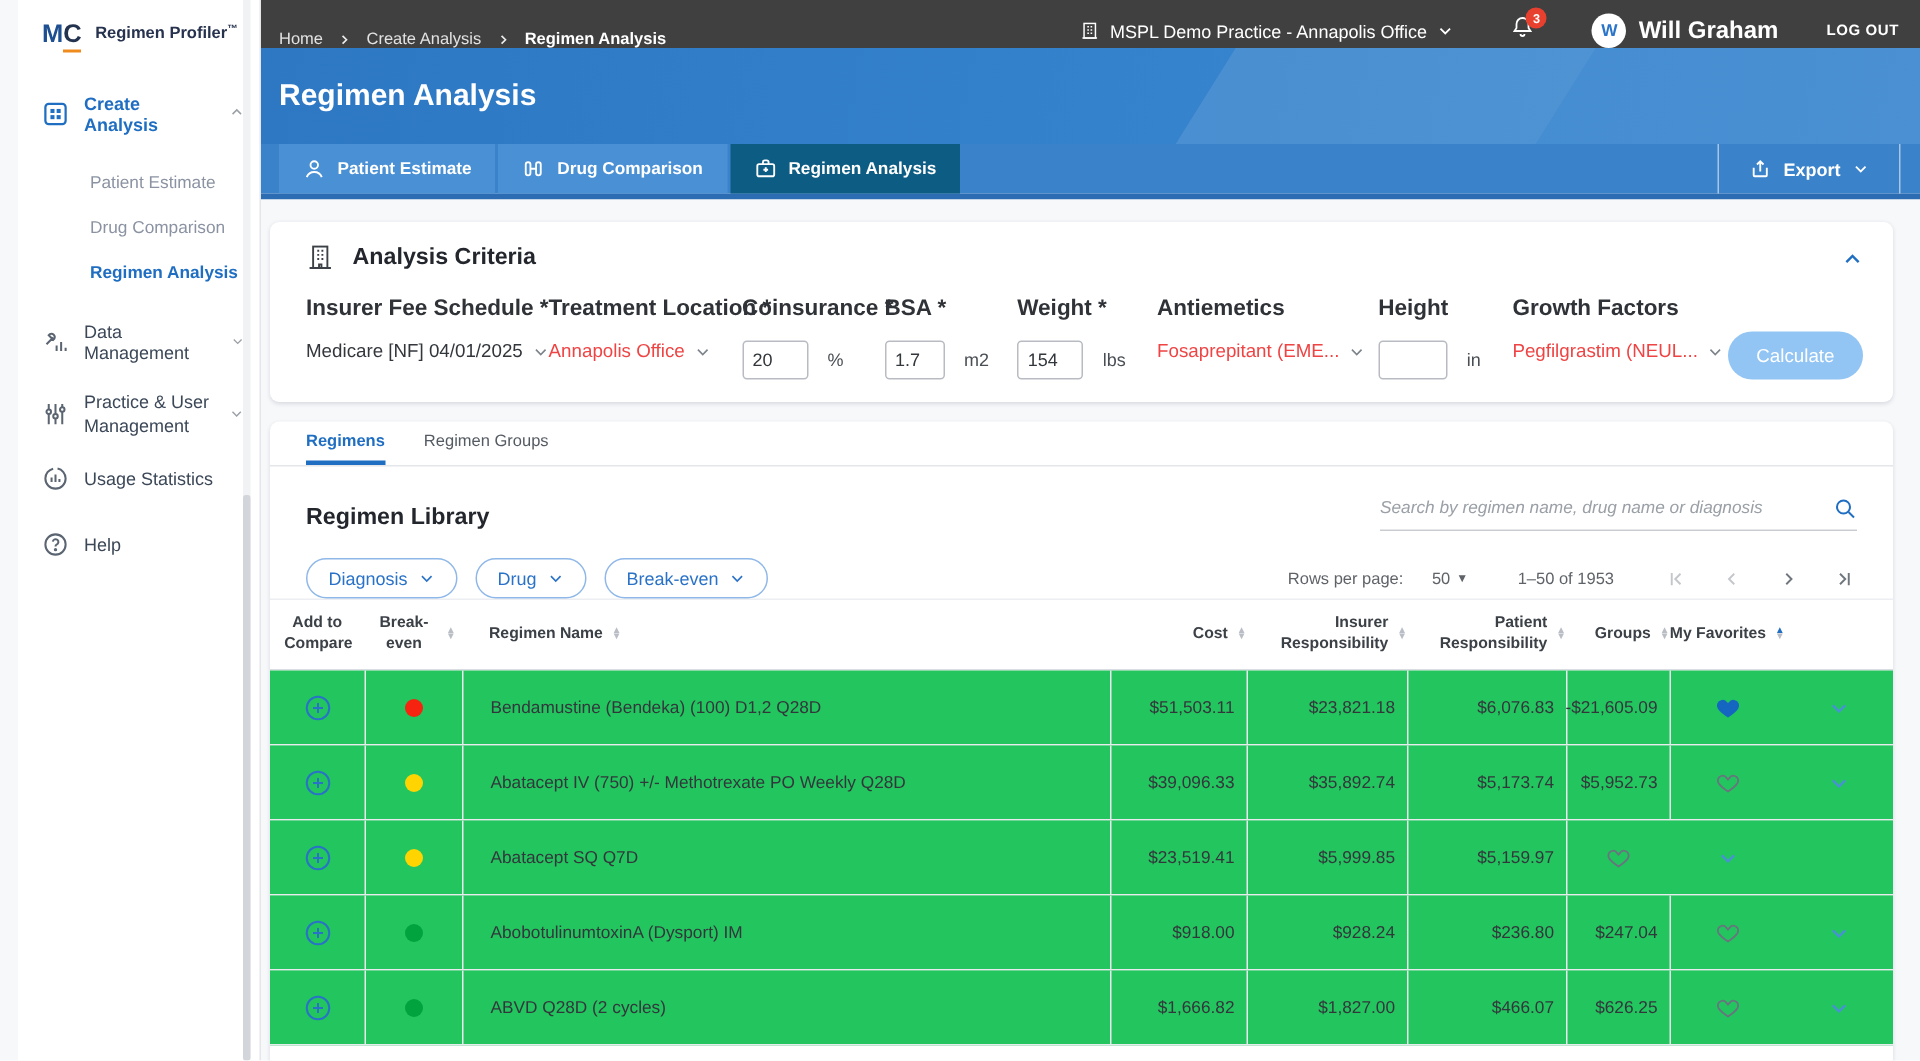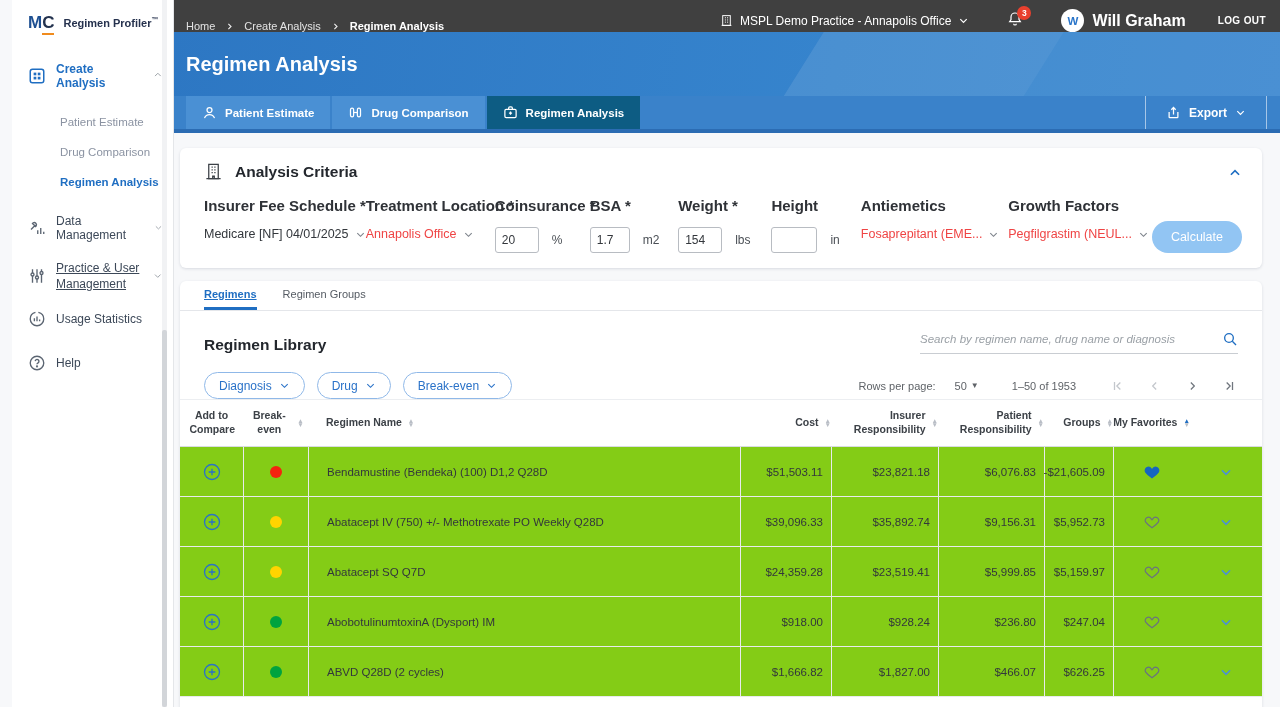--- a/index.html
+++ b/index.html
@@ -74,21 +74,21 @@
   .tinput { width:44px; height:26px; border:1px solid #b8bcc2; border-radius:3px; font-size:12px; padding:0 6px; color:#33373c; font-family:"Liberation Sans",sans-serif; }
   .suffix { font-size:12px; color:#4a4f55; margin-left:7px; }
   .w-insurer{width:167px;} .w-location{width:129px;} .w-coins{width:95px;} .w-bsa{width:93px;} .w-weight{width:98px;} .w-height{width:94px;} .w-anti{width:155px;} .w-growth{width:151px;}
   .calc-wrap { margin-left:auto; align-self:flex-end; }
   .calc-btn { background:#92c5f3; color:#fff; border:none; border-radius:17px; padding:9px 19px; font-size:12.5px; font-family:"Liberation Sans",sans-serif; cursor:pointer; }
 
   
   .library { margin-top:13px; height:500px; overflow:hidden; border-radius:6px 6px 0 0; }
   .lib-tabs { display:flex; gap:26px; padding:7px 0 0 24px; border-bottom:1px solid #e4e6ea; }
   .lib-tab { font-size:11px; color:#555b63; padding-bottom:7px; cursor:pointer; }
-  .lib-tab.active { color:#1f6ec2; font-weight:bold; border-bottom:3px solid #1f6ec2;text-decoration:underline; }
+  .lib-tab.active { color:#1f6ec2; font-weight:bold; border-bottom:3px solid #1f6ec2; }
   .lib-headrow { display:flex; align-items:flex-end; padding:20px 24px 0 24px; }
   .lib-title { font-size:15.5px; font-weight:bold; color:#23272d; }
   .search-wrap { margin-left:auto; width:318px; border-bottom:1px solid #c9cdd2; display:flex; align-items:center; padding-bottom:6px; }
   .search-input { border:none; outline:none; flex:1; font-size:11.5px; font-style:italic; color:#555; font-family:"Liberation Sans",sans-serif; background:transparent; }
   .search-input::placeholder { color:#9aa0a6; }
   .search-icon { width:16px; height:16px; color:#1f6ec2; cursor:pointer; }
 
   .filter-row { display:flex; align-items:center; padding:18px 24px 0 24px; }
   .chip { display:flex; align-items:center; gap:7px; border:1px solid #8fb8e8; color:#2a72c8; border-radius:15px; height:27px; padding:0 14px; font-size:12px; margin-right:12px; cursor:pointer; }
   .chip .chev { color:#2a72c8; }
@@ -107,21 +107,21 @@
   .th .lbl { display:inline-block; }
   .th-center { justify-content:center; text-align:center; }
   .th-left { justify-content:flex-start; padding-left:18px; text-align:left; }
   .th-right { justify-content:flex-end; text-align:right; }
   .sort { display:inline-flex; flex-direction:column; margin-left:6px; line-height:.62; cursor:pointer; }
   .sort span { font-size:6.5px; color:#b9bec6; }
   .sort.fav-sort .up { color:#1f6ec2; }
   .th-wrap-narrow .lbl { max-width:44px; }
   .th-wrap-med .lbl { max-width:78px; }
 
-  .trow { height:50px; border-bottom:1px solid #e8eaed; background:#84cc16;text-align:center; }
+  .trow { height:50px; border-bottom:1px solid #e8eaed; background:#22c55e;text-align:center; }
   .td { display:flex; align-items:center; font-size:11.5px; color:#33373c; }
   .td-center { justify-content:center; }
   .td-right { justify-content:flex-end; padding-right:8px; }
   .td-name { padding-left:18px; }
   .vline { border-left:1px solid #e8eaed; }
   .dot { width:12px; height:12px; border-radius:50%; }
   .plus-btn, .heart-btn, .expand-btn { background:none; border:none; cursor:pointer; display:flex; align-items:center; justify-content:center; padding:0; }
   .plus-btn svg { width:20px; height:20px; color:#2a72c8; }
   .heart-btn svg { width:16px; height:16px; color:#6b7280; fill:none; }
   .heart-btn.fav svg { color:#1566c0; fill:#1566c0; }
@@ -174,21 +174,21 @@
     </div>
     <div class="nav-item" style="line-height:1.35;">
       <span class="nicon">
         <svg viewBox="0 0 24 24" fill="none" stroke="currentColor" stroke-width="1.8">
             <path d="M6 3v5m0 4v9M12 3v9m0 4v5M18 3v3m0 4v11"></path>
             <circle cx="6" cy="10" r="2"></circle>
             <circle cx="12" cy="14" r="2"></circle>
             <circle cx="18" cy="8" r="2"></circle>
           </svg>
       </span>
-      <span style="width:92px;text-decoration:underline;">Practice &amp; User Management</span>
+      <span style="width:92px;">Practice &amp; User Management</span>
       <span class="nav-chev">
         <svg viewBox="0 0 24 24" fill="none" stroke="currentColor" stroke-width="2.4">
             <polyline points="5 9 12 16 19 9"></polyline>
           </svg>
       </span>
     </div>
     <div class="nav-item">
       <span class="nicon">
         <svg viewBox="0 0 24 24" fill="none" stroke="currentColor" stroke-width="1.8">
             <circle cx="12" cy="12" r="9" stroke-dasharray="40 4"></circle>
@@ -345,35 +345,35 @@
               <span class="suffix">m2</span>
             </div>
         </div>
         <div class="field w-weight">
           <div class="flabel">Weight *</div>
           <div class="fvalue">
               <input class="tinput" value="154" style="">
               <span class="suffix">lbs</span>
             </div>
         </div>
-        <div class="field w-height">
-          <div class="flabel">Height</div>
-          <div class="fvalue">
-              <input class="tinput" style="width: 46px;" value="">
-              <span class="suffix">in</span>
-            </div>
-        </div>
         <div class="field w-anti">
           <div class="flabel">Antiemetics</div>
           <div class="fvalue muted">
             <span>Fosaprepitant (EME...</span>
             <svg class="chev" viewBox="0 0 24 24" fill="none" stroke="currentColor" stroke-width="2.4">
                 <polyline points="5 9 12 16 19 9"></polyline>
               </svg>
           </div>
+        </div>
+        <div class="field w-height">
+          <div class="flabel">Height</div>
+          <div class="fvalue">
+              <input class="tinput" style="width: 46px;" value="">
+              <span class="suffix">in</span>
+            </div>
         </div>
         <div class="field w-growth">
           <div class="flabel">Growth Factors</div>
           <div class="fvalue muted">
             <span>Pegfilgrastim (NEUL...</span>
             <svg class="chev" viewBox="0 0 24 24" fill="none" stroke="currentColor" stroke-width="2.4">
                 <polyline points="5 9 12 16 19 9"></polyline>
               </svg>
           </div>
         </div>
@@ -548,21 +548,21 @@
                   <path d="M12 8v8M8 12h8"></path>
                 </svg>
               </button>
             </div>
     <div class="td td-center vline">
               <span class="dot" style="background: rgb(255, 212, 0);"></span>
             </div>
     <div class="td td-name vline cell-name">Abatacept IV (750) +/- Methotrexate PO Weekly Q28D</div>
     <div class="td td-right vline cell-cost">$39,096.33</div>
     <div class="td td-right vline cell-insurer">$35,892.74</div>
-    <div class="td td-right vline cell-patient">$9,156.31</div>
+    <div class="td td-right vline cell-patient">$5,173.74</div>
     <div class="td td-right vline cell-margin">$5,952.73</div>
     <div class="td td-center vline">
               <button class="heart-btn">
                 <svg viewBox="0 0 24 24" stroke="currentColor" stroke-width="1.8">
                   <path d="M12 20.5s-7-4.6-9.4-8.2C.9 9.6 2 6 5.2 5c2-.7 4.2.1 5.3 1.9L12 8.6l1.5-1.7C14.6 5.1 16.8 4.3 18.8 5c3.2 1 4.3 4.6 2.6 7.3C19 15.9 12 20.5 12 20.5z"></path>
                 </svg>
               </button>
             </div>
     <div class="td td-center">
               <button class="expand-btn">
@@ -579,21 +579,20 @@
                 <svg viewBox="0 0 24 24" fill="none" stroke="currentColor" stroke-width="1.6">
                   <circle cx="12" cy="12" r="9"></circle>
                   <path d="M12 8v8M8 12h8"></path>
                 </svg>
               </button>
             </div>
     <div class="td td-center vline">
               <span class="dot" style="background: rgb(255, 212, 0);"></span>
             </div>
     <div class="td td-name vline cell-name">Abatacept SQ Q7D</div>
-    <div class="td td-right vline cell-cost">$24,359.28</div>
     <div class="td td-right vline cell-insurer">$23,519.41</div>
     <div class="td td-right vline cell-patient">$5,999.85</div>
     <div class="td td-right vline cell-margin">$5,159.97</div>
     <div class="td td-center vline">
               <button class="heart-btn">
                 <svg viewBox="0 0 24 24" stroke="currentColor" stroke-width="1.8">
                   <path d="M12 20.5s-7-4.6-9.4-8.2C.9 9.6 2 6 5.2 5c2-.7 4.2.1 5.3 1.9L12 8.6l1.5-1.7C14.6 5.1 16.8 4.3 18.8 5c3.2 1 4.3 4.6 2.6 7.3C19 15.9 12 20.5 12 20.5z"></path>
                 </svg>
               </button>
             </div>

